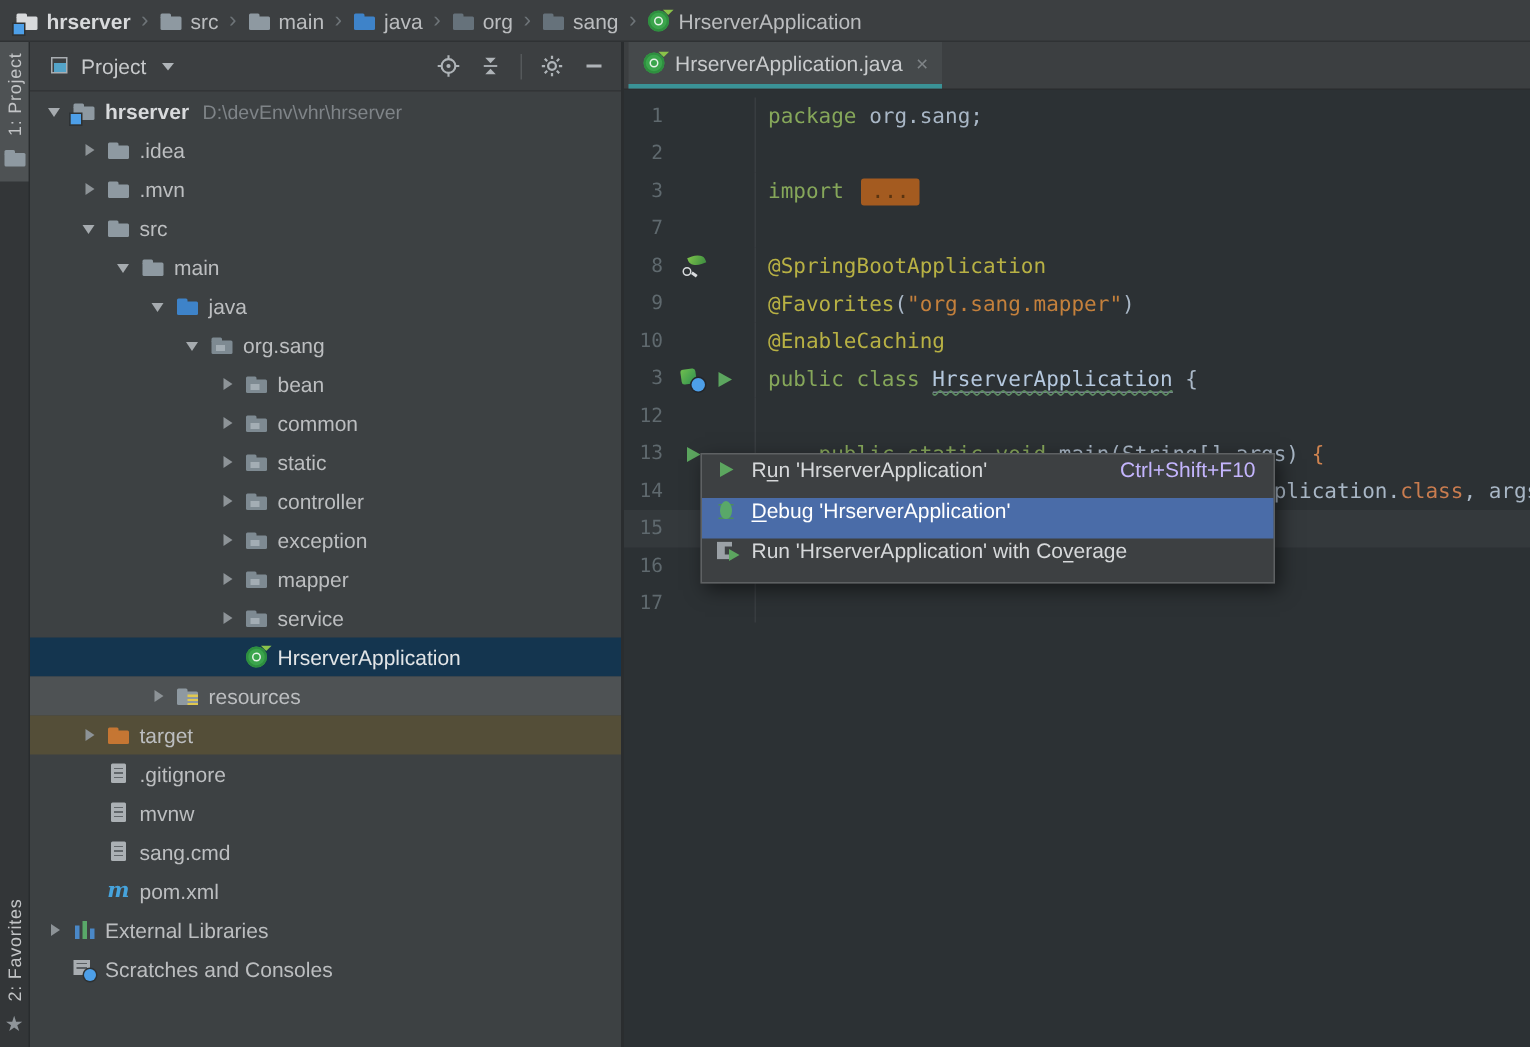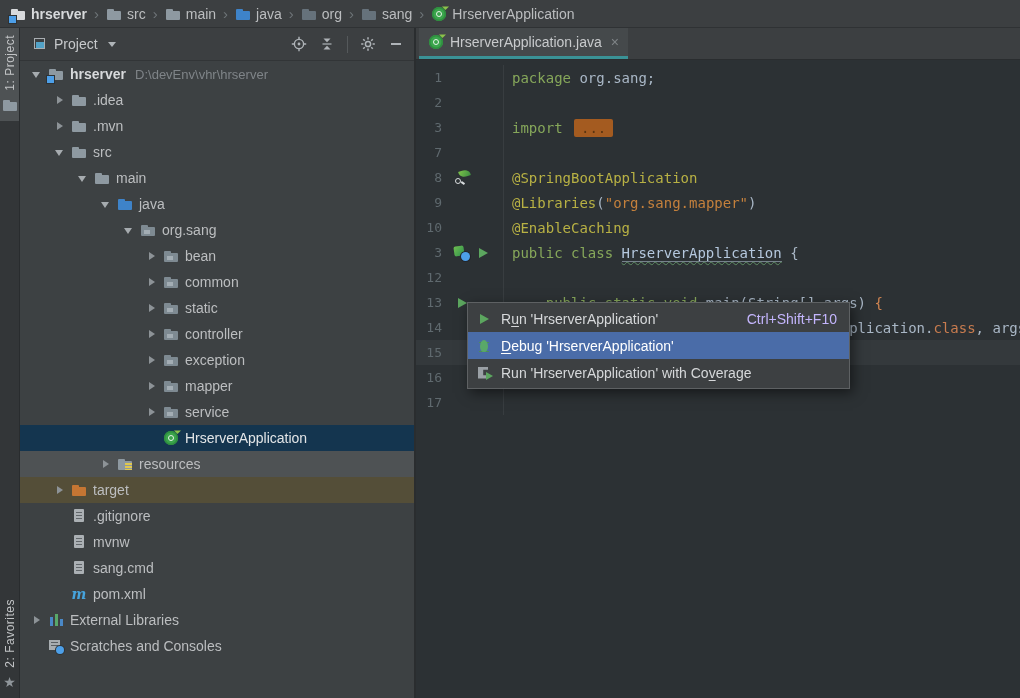--- a/index.html
+++ b/index.html
@@ -56,21 +56,21 @@
   .tk.ann{color:#B8B144}
   .tk.str{color:#C4803C}
   .tk.pl{color:#A9B7C6}
   .tk.kwo{color:#C97C4F}
   .tk.brace{color:#CE8350}
   .tk.cls{color:#B5C8DE;border-bottom:1px solid #76818D;text-decoration:underline wavy #5E8D63 1px;text-underline-offset:3px}
   .tk.fold{background:#A45B20;color:#5A3410;padding:1px 7px;border-radius:2px;margin-left:3px}
 
   
   .ctx{position:absolute;left:467px;top:302px;width:383px;background:#3D4042;border:1px solid #5E6163;box-shadow:3px 4px 12px rgba(0,0,0,.5);padding:2px 0;box-sizing:border-box;z-index:10}
-  .mitem{height:27px;display:flex;align-items:center;gap:9px;padding:0 12px 0 8px;color:#D6D8DA;font-size:14px;cursor:default}
+  .mitem{height:27px;display:flex;align-items:flex-start;gap:9px;padding:0 12px 0 8px;color:#D6D8DA;font-size:14px;cursor:default}
   .mitem.sel{background:#4A6CA8;color:#FFFFFF}
   .mlabel u{text-underline-offset:2px}
   .msc{margin-left:auto;color:#c4b5fd}
 
   
   .icn{position:relative;display:inline-block;width:16px;height:16px;vertical-align:middle;flex:none}
   .icn svg{display:block}
   .c-gray{color:#8E99A1}.c-dark{color:#66727B}.c-blue{color:#3E83C9}.c-pkg{color:#7E8A92}.c-orange{color:#C57633}
   .ft{position:absolute;left:1px;top:3px;width:7px;height:3px;background:currentColor;border-radius:1px 1px 0 0}
   .fb{position:absolute;left:1px;top:5px;width:14px;height:9px;background:currentColor;border-radius:1px}
@@ -431,21 +431,21 @@
           <span class="tab-label">HrserverApplication.java</span>
           <span class="tab-close">×</span>
         </div>
     </div>
     <div class="editor" id="code">
         <div class="cline"><span class="lnum">1</span><span class="gutico"></span><span class="ctext" style="padding-left:0ch"><span class="tk kw">package </span><span class="tk pl">org.sang;</span></span></div>
         <div class="cline"><span class="lnum">2</span><span class="gutico"></span><span class="ctext" style="padding-left:0ch"></span></div>
         <div class="cline"><span class="lnum">3</span><span class="gutico"></span><span class="ctext" style="padding-left:0ch"><span class="tk kw">import </span><span class="tk fold">...</span></span></div>
         <div class="cline"><span class="lnum">7</span><span class="gutico"></span><span class="ctext" style="padding-left:0ch"></span></div>
         <div class="cline"><span class="lnum">8</span><span class="gutico"><span class="icn sl"><span class="slh"></span></span></span><span class="ctext" style="padding-left:0ch"><span class="tk ann">@SpringBootApplication</span></span></div>
-        <div class="cline"><span class="lnum">9</span><span class="gutico"></span><span class="ctext" style="padding-left:0ch"><span class="tk ann">@Libraries</span><span class="tk pl">(</span><span class="tk str">"org.sang.mapper"</span><span class="tk pl">)</span></span></div>
+        <div class="cline"><span class="lnum">9</span><span class="gutico"></span><span class="ctext" style="padding-left:0ch"><span class="tk ann">@Favorites</span><span class="tk pl">(</span><span class="tk str">"org.sang.mapper"</span><span class="tk pl">)</span></span></div>
         <div class="cline"><span class="lnum">10</span><span class="gutico"></span><span class="ctext" style="padding-left:0ch"><span class="tk ann">@EnableCaching</span></span></div>
         <div class="cline"><span class="lnum">3</span><span class="gutico"><span class="icn sbg"></span><span class="icn rt"></span></span><span class="ctext" style="padding-left:0ch"><span class="tk kw">public class </span><span class="tk cls">HrserverApplication</span><span class="tk pl"> {</span></span></div>
         <div class="cline"><span class="lnum">12</span><span class="gutico"></span><span class="ctext" style="padding-left:0ch"></span></div>
         <div class="cline"><span class="lnum">13</span><span class="gutico"><span class="icn rt"></span></span><span class="ctext" style="padding-left:4ch"><span class="tk kw">public static void </span><span class="tk pl">main(String[] args) </span><span class="tk brace">{</span></span></div>
         <div class="cline"><span class="lnum">14</span><span class="gutico"></span><span class="ctext" style="padding-left:8ch"><span class="tk pl">SpringApplication.run(HrserverApplication.</span><span class="tk kwo">class</span><span class="tk pl">, args);</span></span></div>
         <div class="cline current"><span class="lnum">15</span><span class="gutico"></span><span class="ctext" style="padding-left:4ch"><span class="tk pl">}</span></span></div>
         <div class="cline"><span class="lnum">16</span><span class="gutico"></span><span class="ctext" style="padding-left:0ch"></span></div>
         <div class="cline"><span class="lnum">17</span><span class="gutico"></span><span class="ctext" style="padding-left:0ch"></span></div>
       </div>
   </div>

